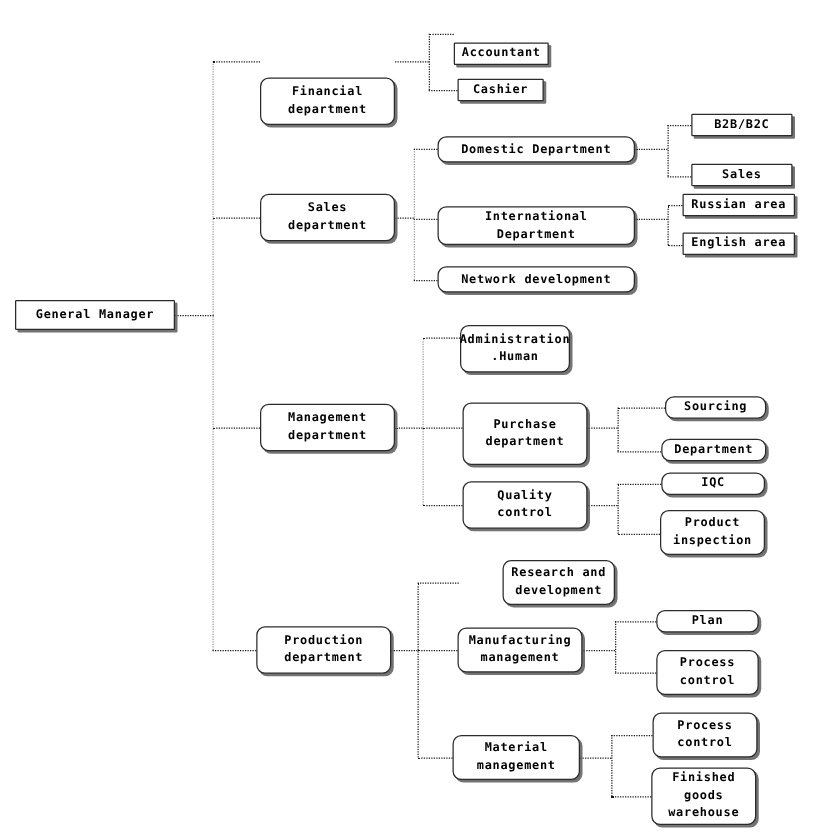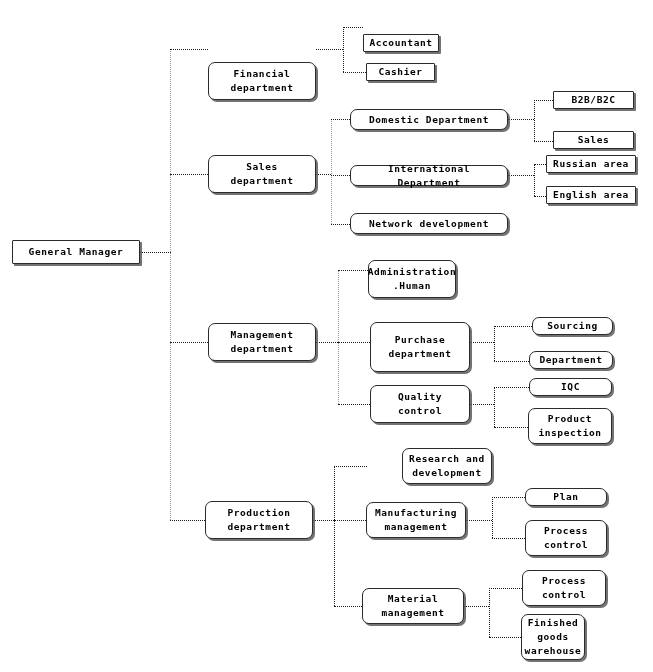--- a/index.html
+++ b/index.html
@@ -115,21 +115,21 @@
     <div class="node sharp" style="left: 12px; top: 240px; width: 128px; height: 24px;"><span>General Manager</span></div>
     <div class="node rounded" style="left: 208px; top: 30px; width: 108px; height: 38px; margin-top: 32px;"><span>Financial
 department</span></div>
     <div class="node sharp" style="left: 363px; top: 18px; width: 76px; height: 18px; margin-top: 16px;"><span>Accountant</span></div>
     <div class="node sharp" style="left: 366px; top: 63px; width: 69px; height: 18px;"><span>Cashier</span></div>
     <div class="node rounded" style="left: 208px; top: 155px; width: 108px; height: 38px;"><span>Sales
 department</span></div>
     <div class="node rounded" style="left: 350px; top: 109px; width: 158px; height: 21px;"><span>Domestic Department</span></div>
     <div class="node sharp" style="left: 553px; top: 91px; width: 81px; height: 18px;"><span>B2B/B2C</span></div>
     <div class="node sharp" style="left: 553px; top: 131px; width: 81px; height: 18px;"><span>Sales</span></div>
-    <div class="node rounded" style="left: 350px; top: 165px; width: 158px; height: 21px;"><span>International Department</span></div>
+    <div class="node rounded" style="left: 350px; top: 165px; width: 158px; height: 31px;"><span>International Department</span></div>
     <div class="node sharp" style="left: 546px; top: 155px; width: 90px; height: 18px;"><span>Russian area</span></div>
     <div class="node sharp" style="left: 546px; top: 186px; width: 90px; height: 18px;"><span>English area</span></div>
     <div class="node rounded" style="left: 350px; top: 213px; width: 158px; height: 21px;"><span>Network development</span></div>
     <div class="node rounded" style="left: 208px; top: 323px; width: 108px; height: 38px;"><span>Management
 department</span></div>
     <div class="node rounded" style="left: 368px; top: 260px; width: 88px; height: 38px;"><span>Administration
 .Human</span></div>
     <div class="node rounded" style="left: 370px; top: 322px; width: 100px; height: 50px;"><span>Purchase
 department</span></div>
     <div class="node rounded" style="left: 532px; top: 317px; width: 81px; height: 18px;"><span>Sourcing</span></div>
@@ -145,16 +145,16 @@
 development</span></div>
     <div class="node rounded" style="left: 366px; top: 502px; width: 100px; height: 36px;"><span>Manufacturing
 management</span></div>
     <div class="node rounded" style="left: 525px; top: 488px; width: 82px; height: 18px;"><span>Plan</span></div>
     <div class="node rounded" style="left: 525px; top: 520px; width: 82px; height: 36px;"><span>Process
 control</span></div>
     <div class="node rounded" style="left: 362px; top: 588px; width: 102px; height: 36px;"><span>Material
 management</span></div>
     <div class="node rounded" style="left: 522px; top: 570px; width: 84px; height: 36px;"><span>Process
 control</span></div>
-    <div class="node rounded" style="left: 521px; top: 614px; width: 64px; height: 46px;"><span>Finished
+    <div class="node rounded" style="left: 521px; top: 614px; width: 84px; height: 46px;"><span>Finished
 goods
 warehouse</span></div>
   </div>
 
 </body></html>

